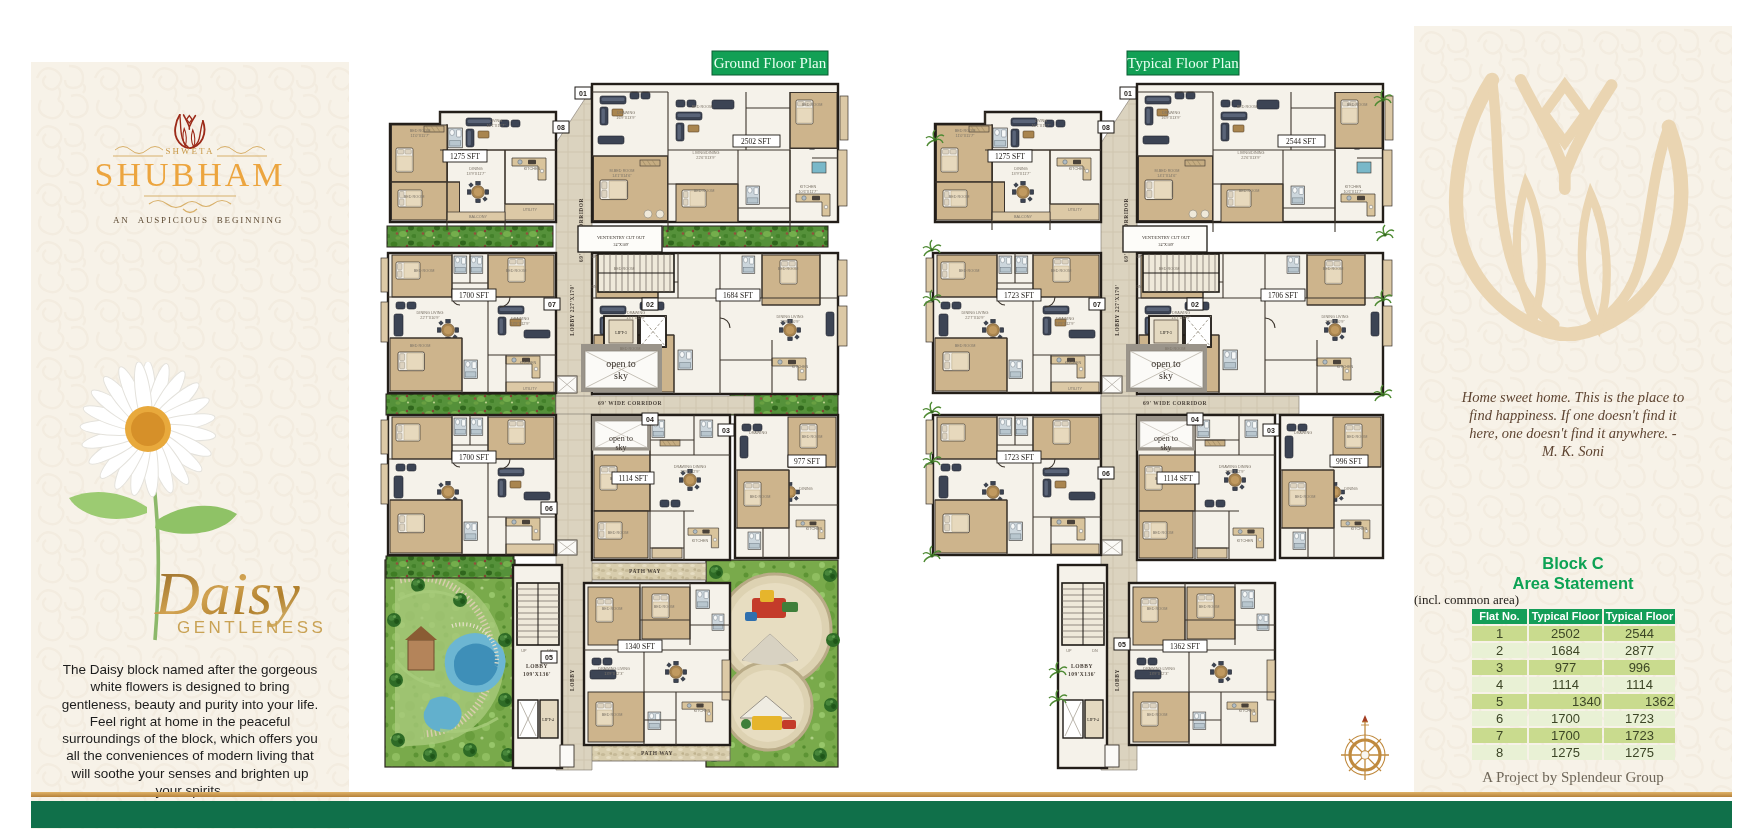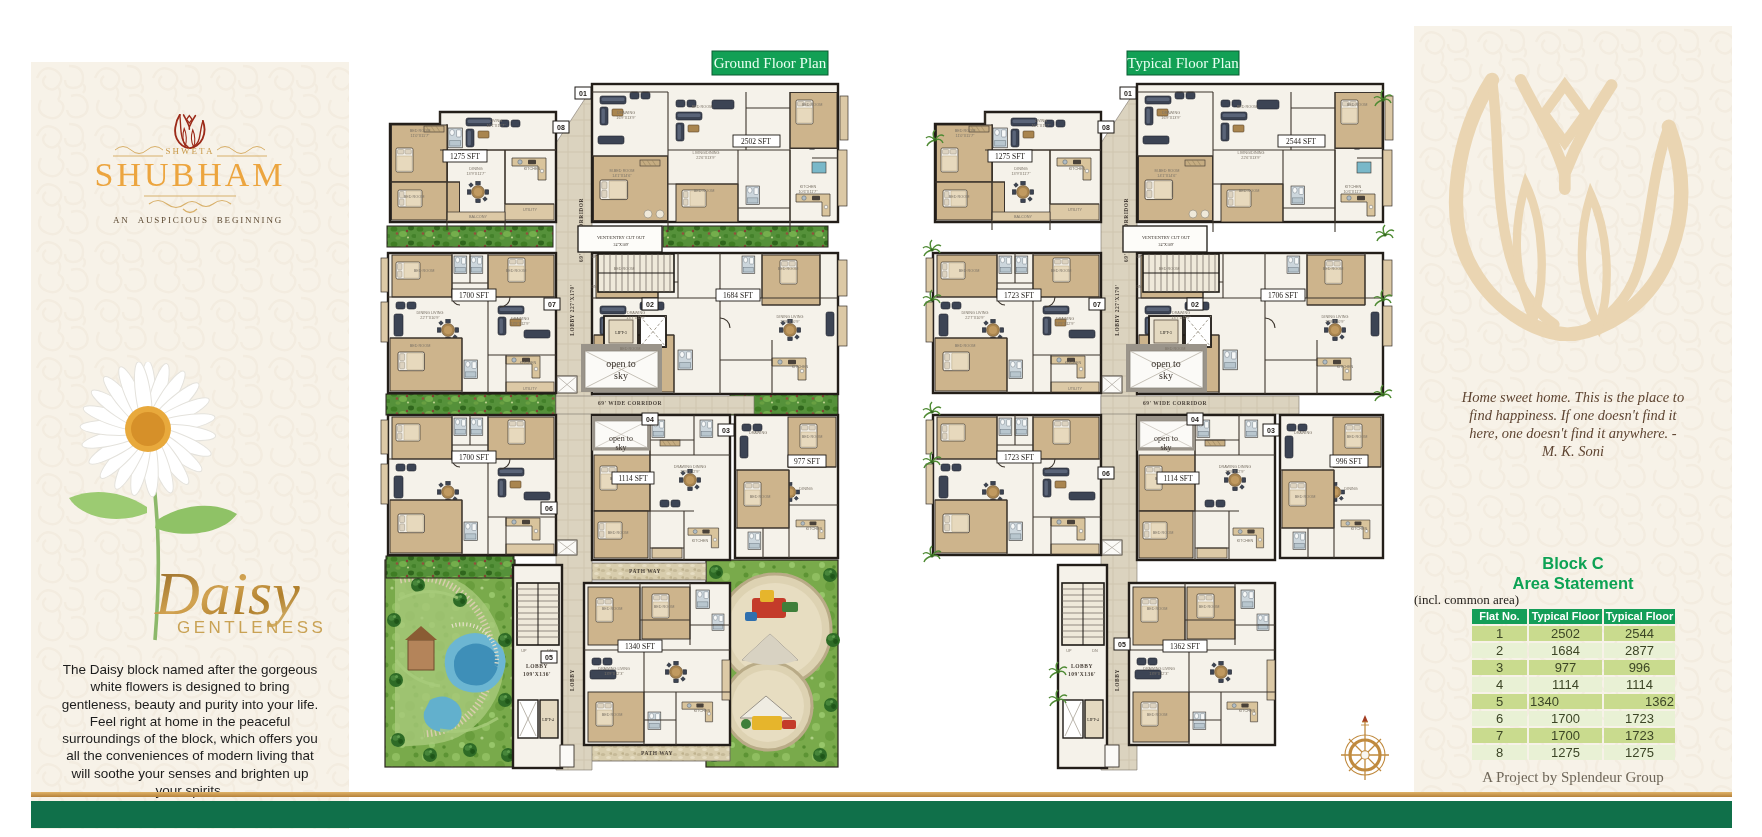--- a/index.html
+++ b/index.html
@@ -181,21 +181,21 @@
           <td style="text-align:center;">977</td>
           <td style="text-align:center;">996</td>
         </tr>
       <tr style="background:#e9f1d5;">
           <td style="height:13px;text-align:center;">4</td>
           <td style="text-align:center;">1114</td>
           <td style="text-align:center;">1114</td>
         </tr>
       <tr style="background:#c9db8e;">
           <td style="height:13px;text-align:center;">5</td>
-          <td style="text-align:left;margin-top:20px;">1340</td>
+          <td style="text-align:right;margin-top:20px;">1340</td>
           <td style="text-align:right;">1362</td>
         </tr>
       <tr style="background:#e9f1d5;">
           <td style="height:13px;text-align:center;">6</td>
           <td style="text-align:center;">1700</td>
           <td style="text-align:center;">1723</td>
         </tr>
       <tr style="background:#c9db8e;">
           <td style="height:13px;text-align:center;">7</td>
           <td style="text-align:center;">1700</td>

